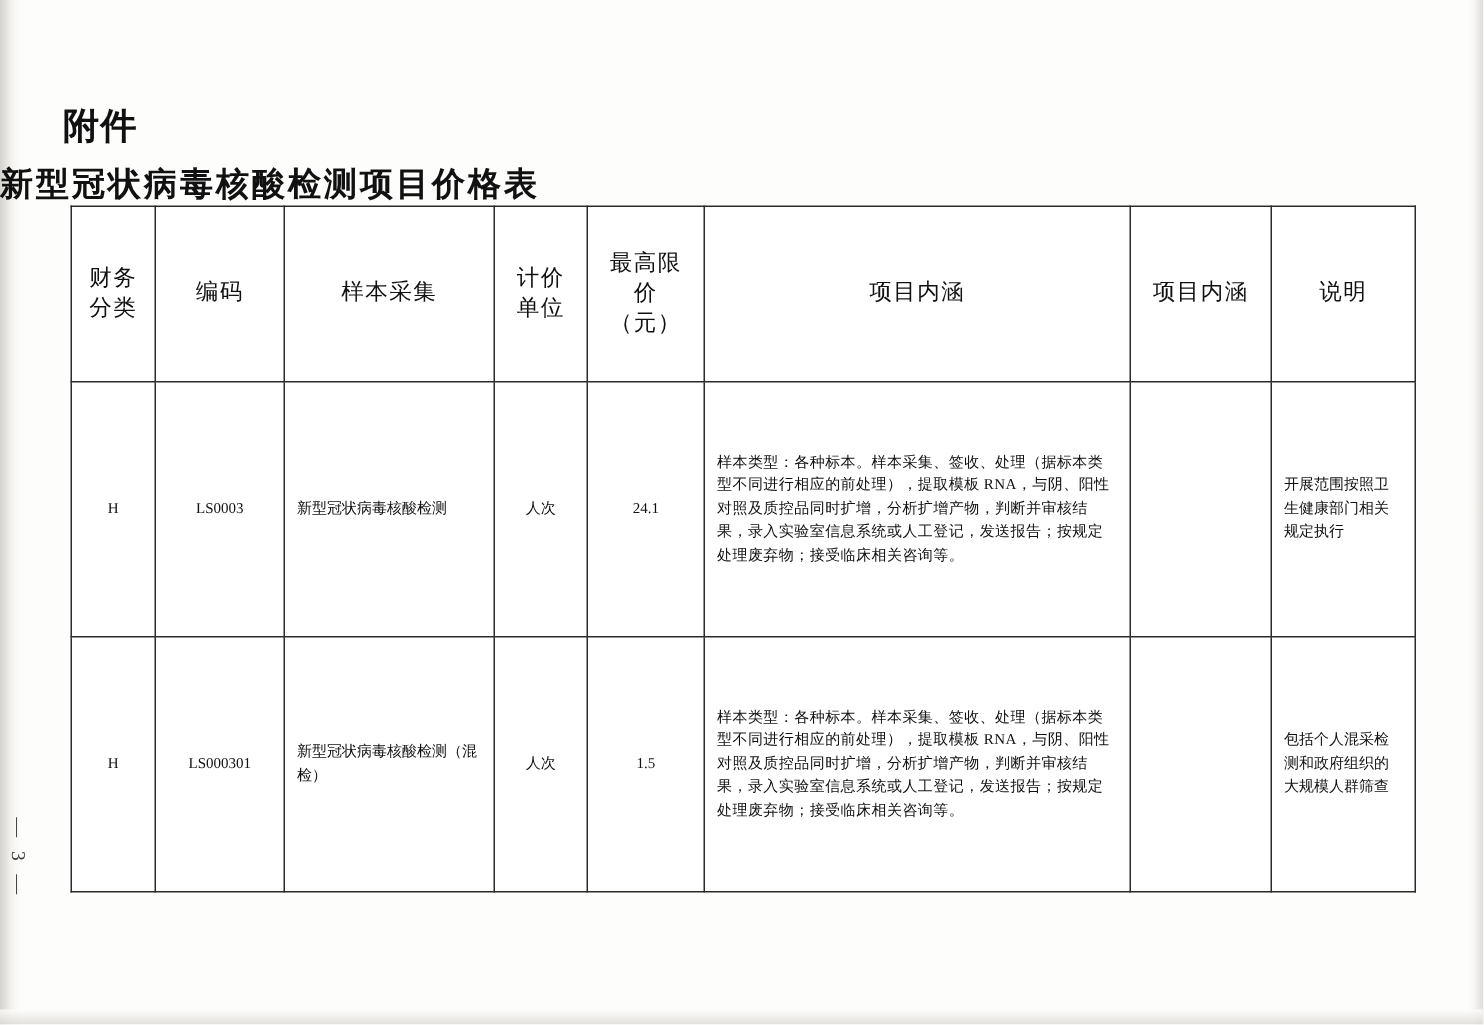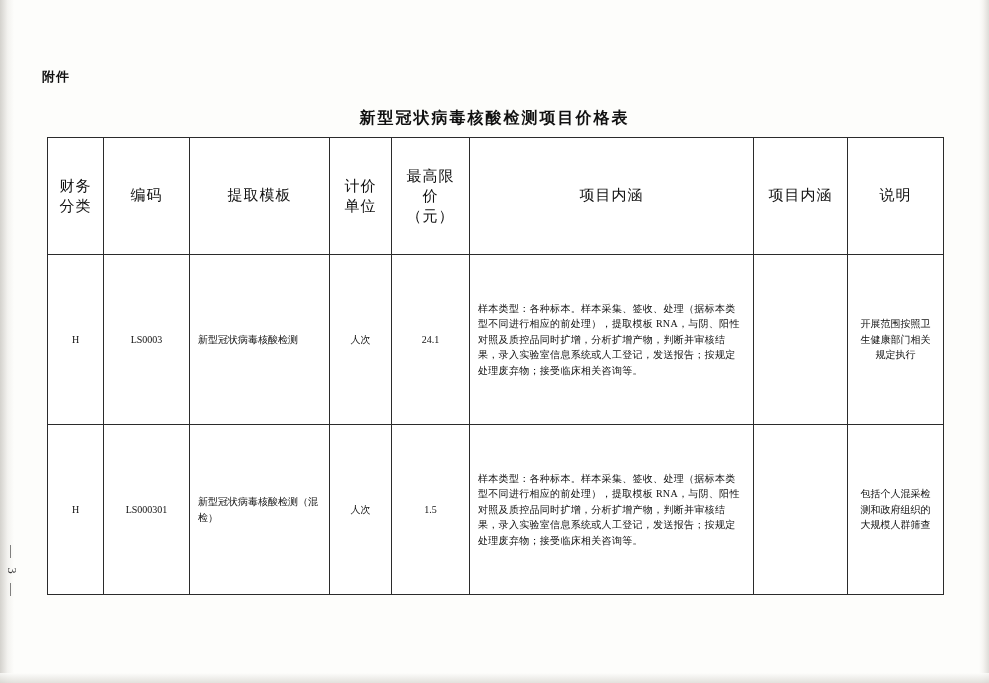--- a/index.html
+++ b/index.html
@@ -39,32 +39,31 @@
     position: absolute;
     left: 0; right: 0; bottom: 0;
     height: 10px;
     background: linear-gradient(to top, #dcdad5 0%, #fdfdfb 100%);
     opacity: .8;
   }
   .attachment-label {
     position: absolute;
     left: 42px;
     top: 68px;
-    font-size: 13px;
+    font-size: 24px;
     font-weight: bold;
     letter-spacing: 1px;
     font-family: Liberation Sans, sans-serif;
   }
   .doc-title {
     position: absolute;
     left: 0;
     right: 0;
     top: 108px;
-    text-align: center;
-    font-size: 16px;
+    font-size: 22px;
     font-weight: bold;
     letter-spacing: 2px;
     font-family: Liberation Sans, sans-serif;
   }
   .table-wrap {
     position: absolute;
     left: 47px;
     top: 137px;
     width: 896px;
   }
@@ -104,21 +103,21 @@
     padding: 10px 10px 10px 12px;
     vertical-align: top;
   }
   td.c-name {
     text-align: left;
     line-height: 1.8;
     padding-left: 10px;
     margin-top: 34px;
   }
   td.c-note {
-    text-align: center;
+    text-align: left;
     line-height: 1.85;
     padding-left: 10px;
     vertical-align: middle;
   }
   tbody tr {
     height: 170px;
   }
   .page-number {
     position: absolute;
     left: 4px;
@@ -162,21 +161,21 @@
           <col class="c7">
           <col class="c8">
       </colgroup>
       <thead>
         <tr>
           <th>
             <span class="hdr-two-line">财务</span>
             <span class="hdr-two-line">分类</span>
           </th>
           <th>编码</th>
-          <th>提取模板</th>
+          <th>样本采集</th>
           <th>
             <span class="hdr-two-line">计价</span>
             <span class="hdr-two-line">单位</span>
           </th>
           <th>
             <span class="hdr-two-line">最高限价</span>
             <span class="hdr-two-line">（元）</span>
           </th>
           <th>项目内涵</th>
           <th>项目内涵</th>

